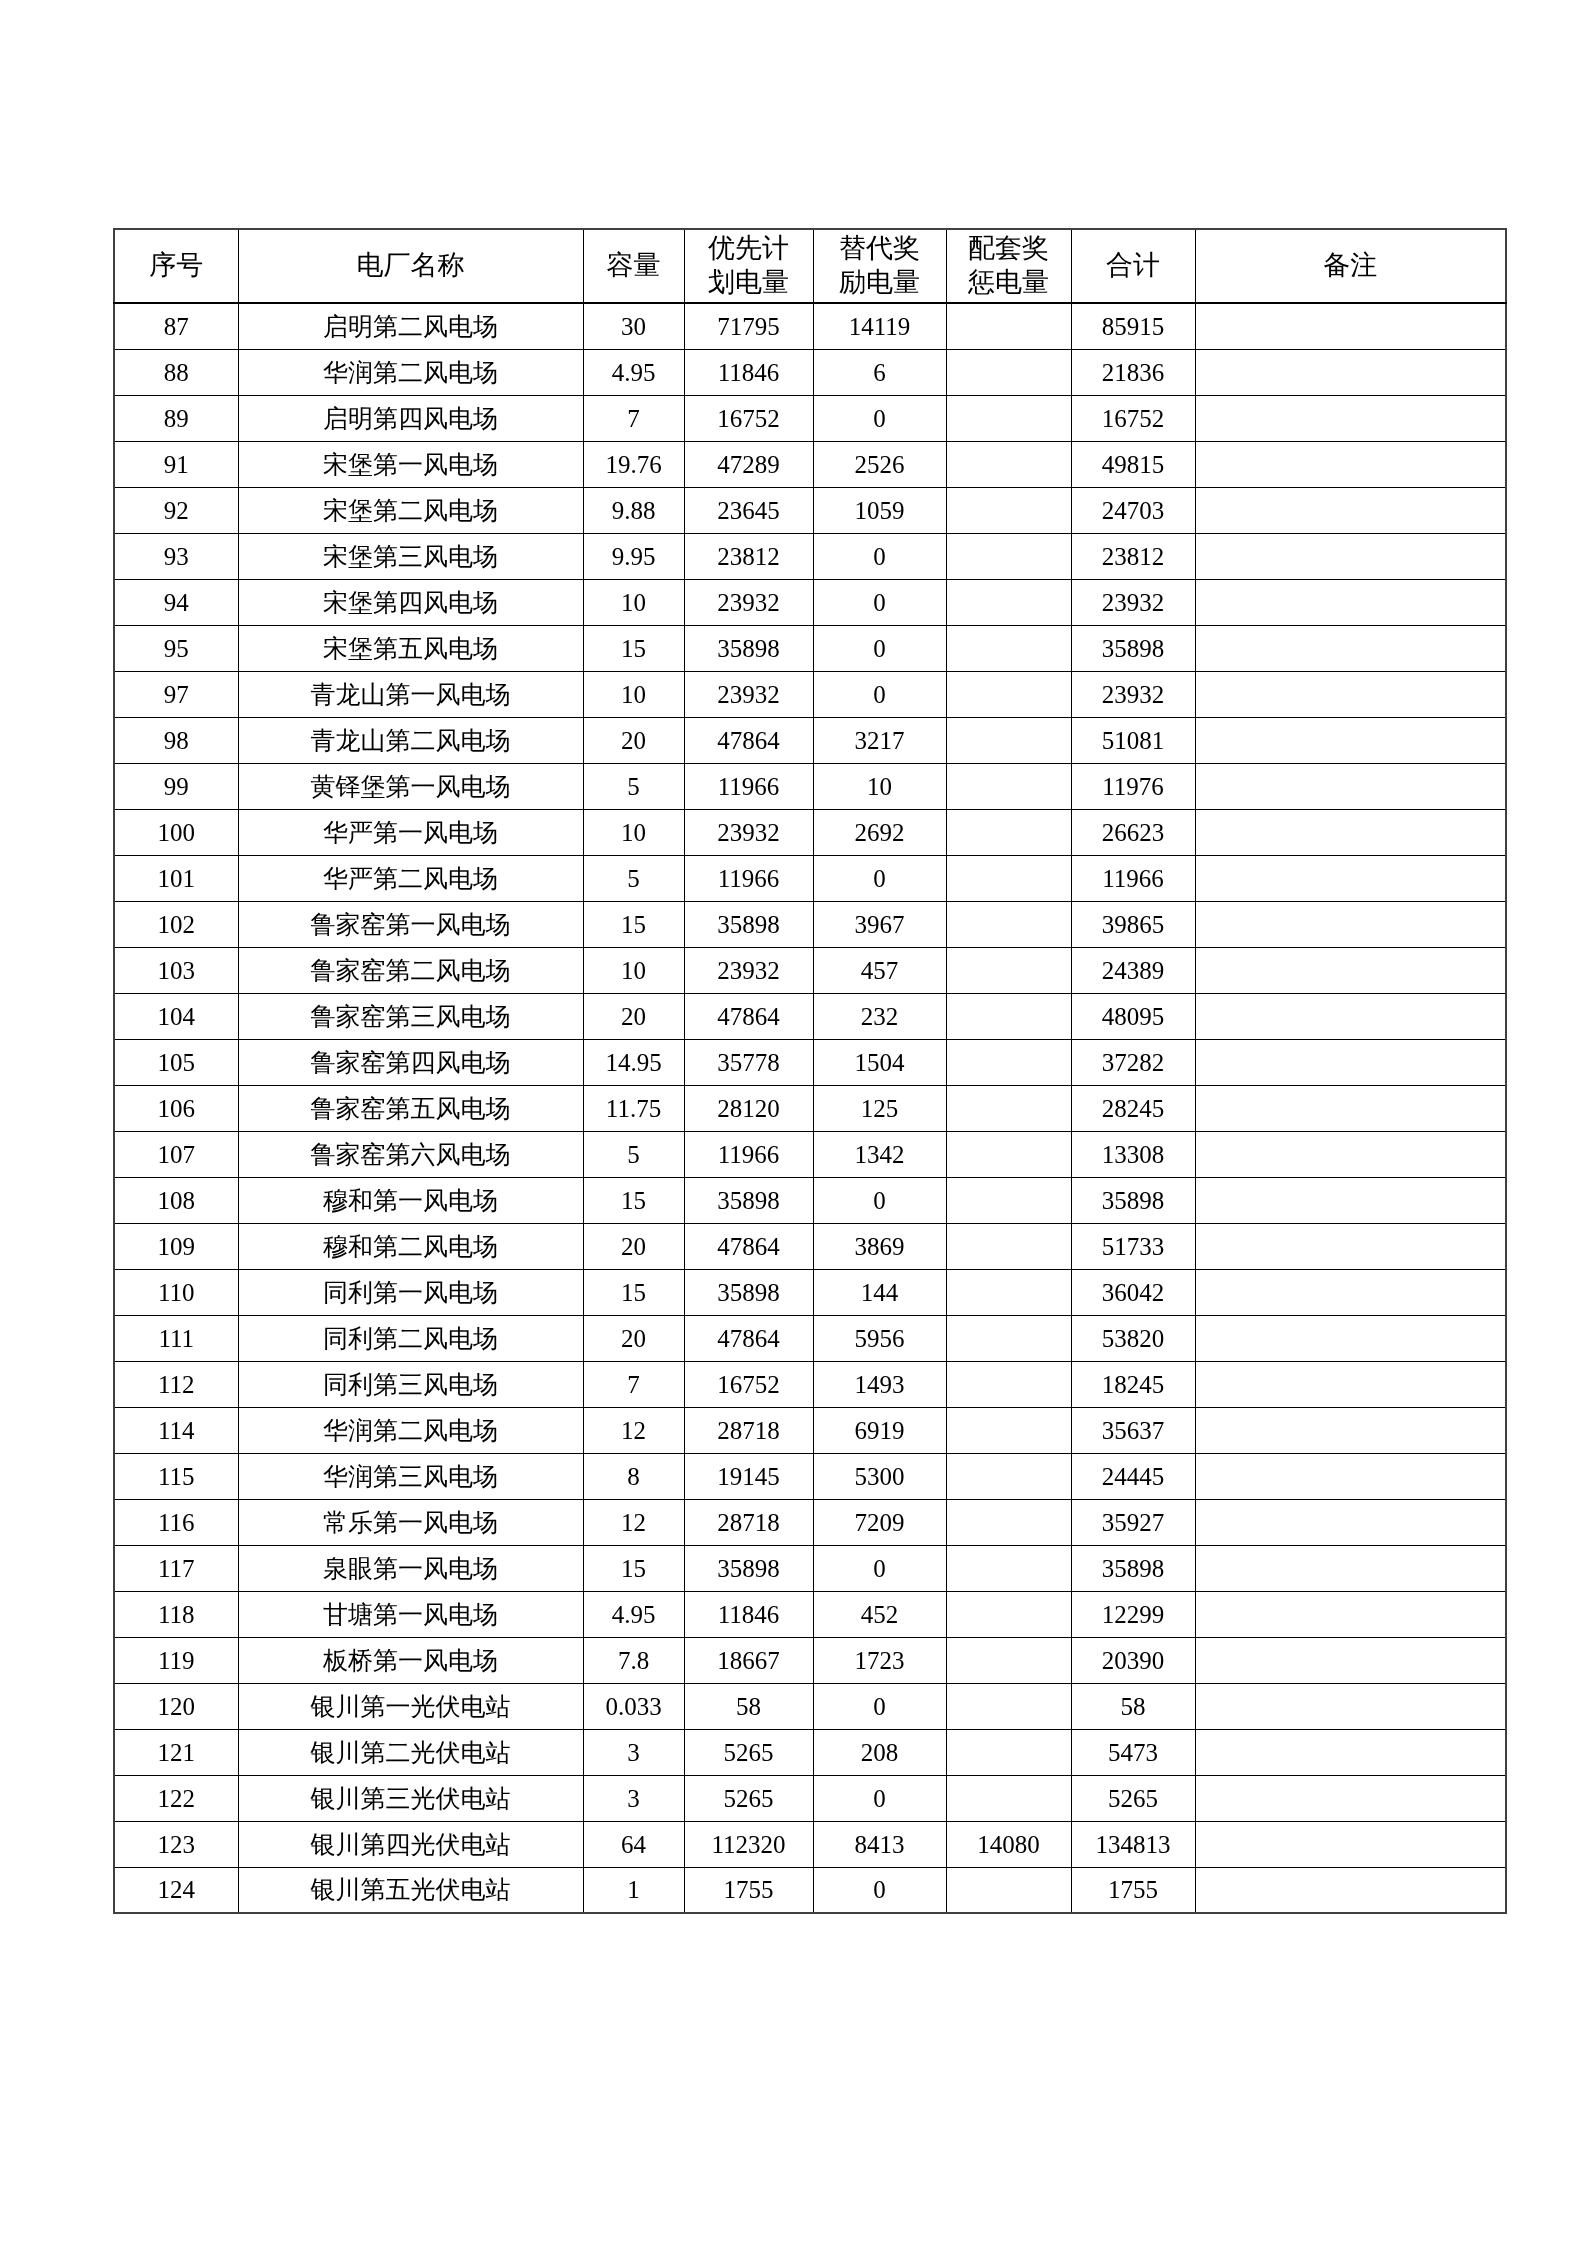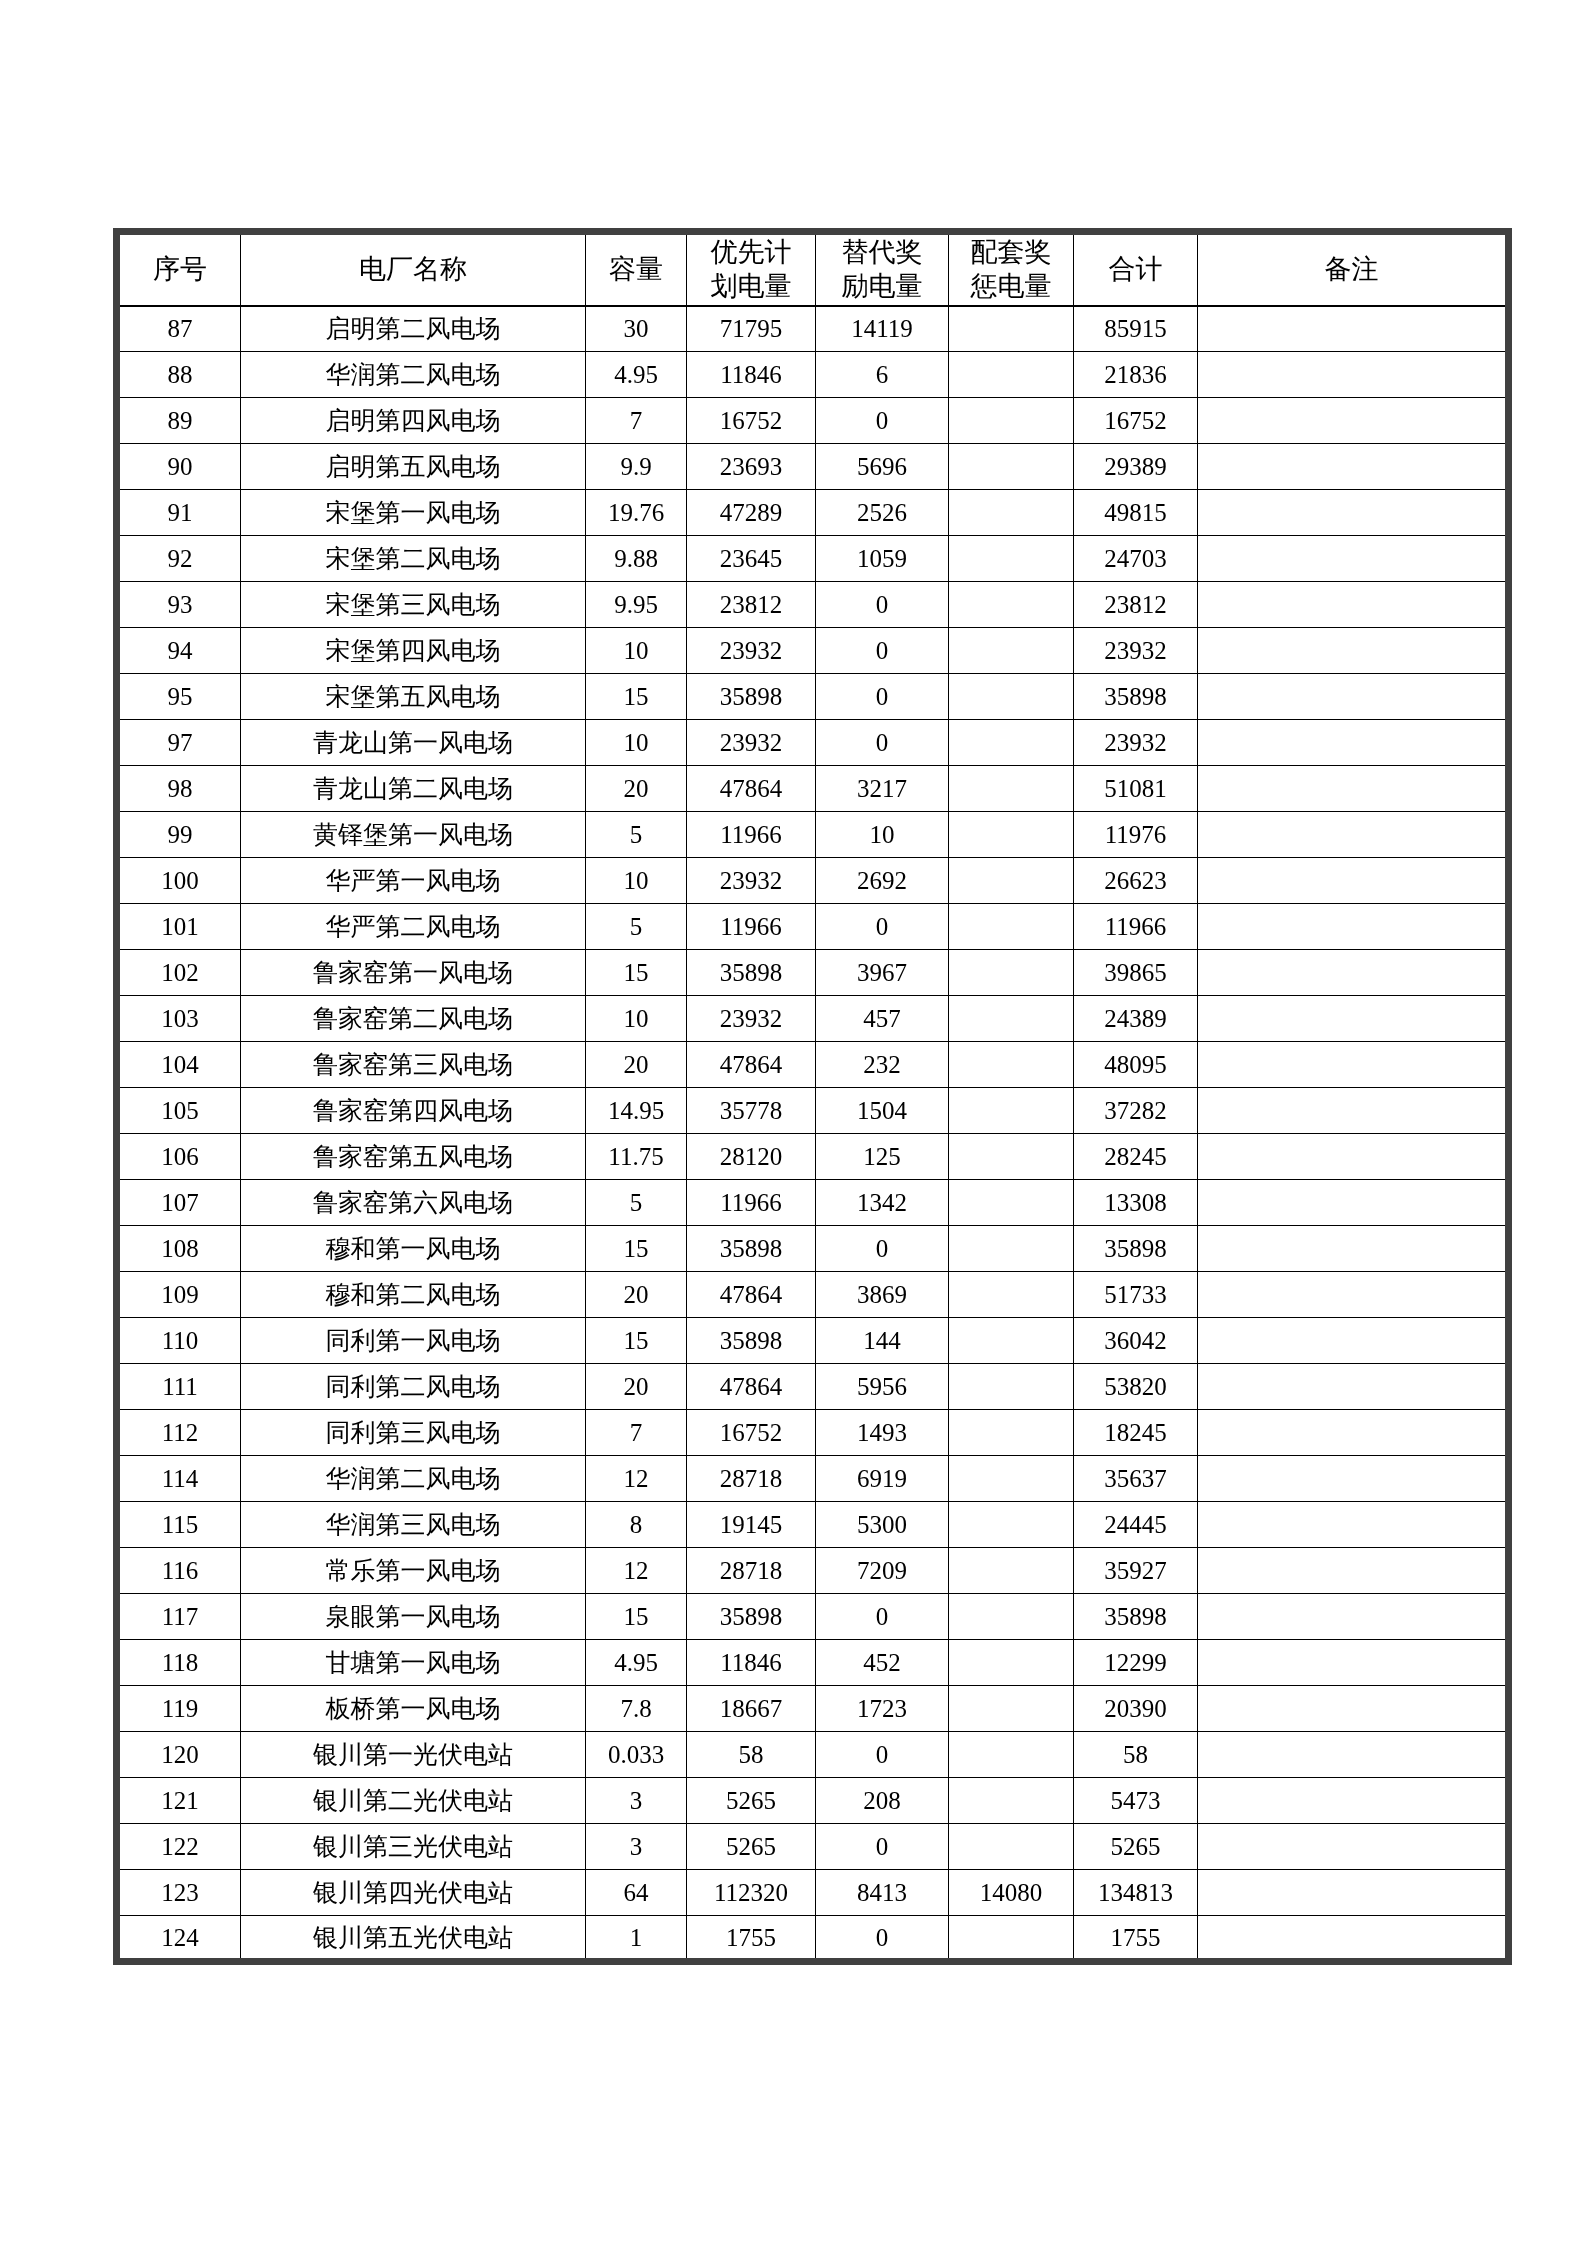--- a/index.html
+++ b/index.html
@@ -21,21 +21,21 @@
     height: 2245px;
     background: #ffffff;
   }
   table.energy-table {
     position: absolute;
     left: 113px;
     top: 228px;
     width: 1392px;
     border-collapse: collapse;
     table-layout: fixed;
-    border: 7px solid #404040;
+    border: 2px solid #404040;
   }
   table.energy-table th,
   table.energy-table td {
     border: 1px solid #000000;
     text-align: center;
     vertical-align: middle;
     padding: 0;
     overflow: hidden;
     font-weight: normal;
   }
@@ -112,30 +112,20 @@
           <td>89</td>
           <td>启明第四风电场</td>
           <td>7</td>
           <td>16752</td>
           <td>0</td>
           <td></td>
           <td>16752</td>
           <td></td>
         </tr>
         <tr>
-          <td>90</td>
-          <td>启明第五风电场</td>
-          <td>9.9</td>
-          <td>23693</td>
-          <td>5696</td>
-          <td></td>
-          <td>29389</td>
-          <td></td>
-        </tr>
-        <tr>
           <td>91</td>
           <td>宋堡第一风电场</td>
           <td>19.76</td>
           <td>47289</td>
           <td>2526</td>
           <td></td>
           <td>49815</td>
           <td></td>
         </tr>
         <tr>

